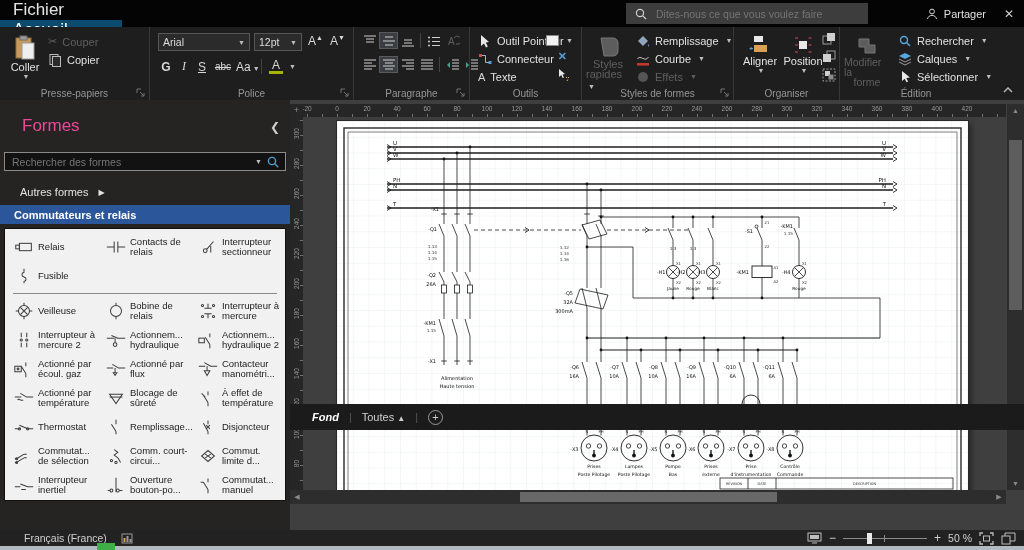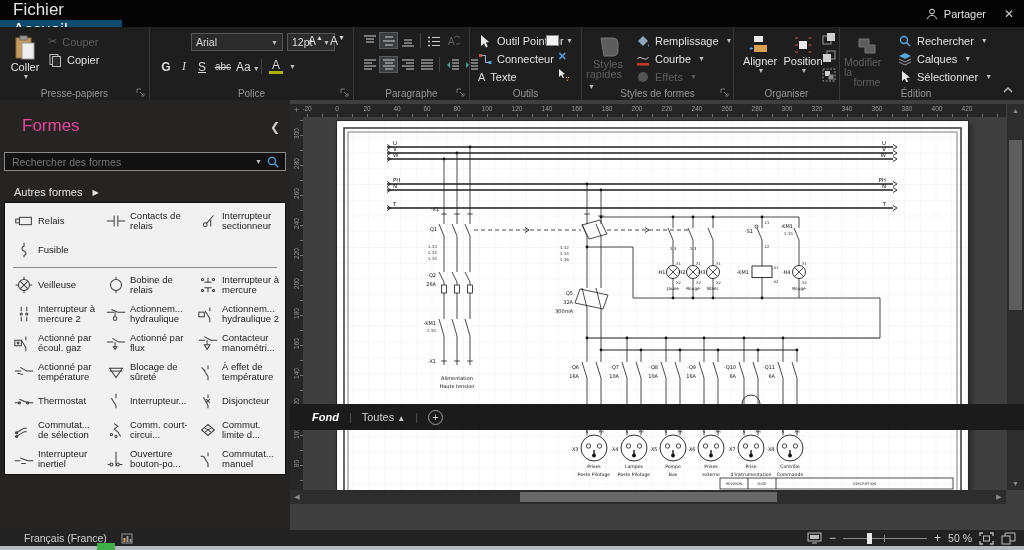--- a/index.html
+++ b/index.html
@@ -18,34 +18,34 @@
   
   #ribbon{position:absolute;left:0;top:27px;width:1024px;height:73px;background:#1f1e1e;display:flex;}
   .group{position:relative;border-right:1px solid #383838;height:100%;flex:none;}
   .glabel{position:absolute;bottom:1px;left:0;width:100%;text-align:center;font-size:10px;color:#969696;}
   .dl{position:absolute;bottom:2px;right:3px;width:10px;height:10px;opacity:.75;}
   .rbtn{display:flex;align-items:center;gap:5px;font-size:11px;color:#e2e2e2;white-space:nowrap;height:17px;}
   .rbtn.dis{color:#5f5f5f;}
   .dd{font-size:7px;color:#bdbdbd;margin-left:2px;}
   .bigbtn{display:flex;flex-direction:column;align-items:center;justify-content:flex-start;padding-top:4px;font-size:11px;color:#e2e2e2;}
   .bigbtn.dis{color:#5f5f5f;}
-  .combo{display:flex;align-items:center;justify-content:space-between;background:#2b2b2b;border:1px solid #565656;color:#dcdcdc;font-size:10.5px;padding:0 4px;height:18px;margin-left:33px;}
+  .combo{display:flex;align-items:center;justify-content:space-between;background:#2b2b2b;border:1px solid #565656;color:#dcdcdc;font-size:10.5px;padding:0 4px;height:18px;}
   .fmt{font-size:12px;color:#d8d8d8;width:16px;text-align:center;}
   .icon14{width:14px;height:14px;flex:none;}
   .pbtn{width:19px;height:17px;display:flex;align-items:center;justify-content:center;border:1px solid transparent;}
   .pbtn.pressed{background:#3a3d41;border-color:#5a5a5a;}
   .vsep{width:1px;height:15px;background:#444;margin:0 3px;}
 
   
   #shapes-panel{position:absolute;left:0;top:100px;width:290px;height:430px;background:#252423;}
   #panel-title{font-size:17px;color:#ec4899;font-weight:400;padding:16px 0 0 22px;}
   #panel-collapse{position:absolute;right:10px;top:20px;color:#cfcfcf;font-size:12px;}
   #panel-search{margin:16px 4px 0 4px;height:19px;border:1px solid #8a8a8a;background:#121212;display:flex;align-items:center;padding:0 5px;gap:4px;}
   #panel-search input{flex:1;background:transparent;border:none;outline:none;color:#e4e4e4;font-size:10.5px;}
-  #more-shapes{margin-top:15px;padding-left:14px;font-size:11px;color:#e2e2e2;display:flex;align-items:center;gap:10px;}
+  #more-shapes{margin-top:15px;padding-left:20px;font-size:11px;color:#e2e2e2;display:flex;align-items:center;gap:10px;}
   #stencil-active{margin-top:7px;height:19px;background:#2b579a;color:#fff;font-weight:bold;font-size:11px;display:flex;align-items:center;padding-left:14px;}
   #shape-list{margin:4px;background:#f1f1f1;height:273px;padding:3px 2px;overflow:hidden;border:1px solid #101010;}
   .srow{display:flex;height:29px;align-items:center;}
   .sitem{width:33.33%;display:flex;align-items:center;gap:3px;padding-left:6px;}
   .sitem svg{width:22px;height:20px;flex:none;}
   .sitem span{font-size:9.5px;line-height:1.05;color:#222;}
   .sdiv{height:6px;display:flex;align-items:center;padding:0 6px;}
   .sdiv div{height:1px;background:#8a8a8a;width:100%;}
 
   
@@ -100,20 +100,27 @@
         <div class="tab">Insertion</div>
         <div class="tab">Dessin</div>
         <div class="tab">Création</div>
         <div class="tab">Données</div>
         <div class="tab">Processus</div>
         <div class="tab">Révision</div>
         <div class="tab">Affichage</div>
         <div class="tab">Développeur</div>
         <div class="tab">Aide</div>
       </div>
+    <div id="tellme">
+      <svg class="icon14" viewBox="0 0 14 14">
+          <circle cx="6" cy="6" r="3.6" fill="none" stroke="#cfcfcf" stroke-width="1.2"></circle>
+          <line x1="8.8" y1="8.8" x2="12" y2="12" stroke="#cfcfcf" stroke-width="1.2"></line>
+        </svg>
+      <input placeholder="Dites-nous ce que vous voulez faire" style="">
+    </div>
     <div id="share">
       <svg class="icon14" viewBox="0 0 14 14">
           <circle cx="7" cy="4.5" r="2.4" fill="none" stroke="#d8d8d8"></circle>
           <path d="M2.5 12c.6-2.6 2.4-3.6 4.5-3.6s3.9 1 4.5 3.6" fill="none" stroke="#d8d8d8"></path>
         </svg>
       <span>Partager</span>
     </div>
     <div id="closebtn">
         <span>✕</span>
       </div>
@@ -405,20 +412,21 @@
       <span class="dd" style="color:#bdbdbd">▼</span>
       <svg class="icon14" viewBox="0 0 14 14">
           <circle cx="6" cy="6" r="3.6" fill="none" stroke="#4d9fd6" stroke-width="1.4"></circle>
           <line x1="8.8" y1="8.8" x2="12.2" y2="12.2" stroke="#4d9fd6" stroke-width="1.4"></line>
         </svg>
     </div>
     <div id="more-shapes">
         <span>Autres formes</span>
         <span style="font-size:8px">▶</span>
       </div>
+    <div id="stencil-active">Commutateurs et relais</div>
     <div id="shape-list">
         <div class="srow">
           <div class="sitem">
             <svg viewBox="0 0 24 20">
               <g fill="none" stroke="#3c3c3c" stroke-width="1.1">
                 <rect x="7" y="6" width="13" height="8"></rect>
                 <rect x="3" y="8" width="4" height="4"></rect>
               </g>
             </svg>
             <span>Relais</span>
@@ -584,21 +592,21 @@
               </g>
             </svg>
             <span>Thermostat</span>
           </div>
           <div class="sitem">
             <svg viewBox="0 0 24 20">
               <g fill="none" stroke="#3c3c3c" stroke-width="1.1">
                 <path d="M12 2v5M12 15v3M12 15L7 7"></path>
               </g>
             </svg>
-            <span>Interrupteur...</span>
+            <span>Remplissage...</span>
           </div>
           <div class="sitem">
             <svg viewBox="0 0 24 20">
               <g fill="none" stroke="#3c3c3c" stroke-width="1.1">
                 <path d="M12 3v4M12 15v3M12 15L7 6M10 8l4 4M14 8l-4 4"></path>
               </g>
             </svg>
             <span>Disjoncteur</span>
           </div>
         </div>

